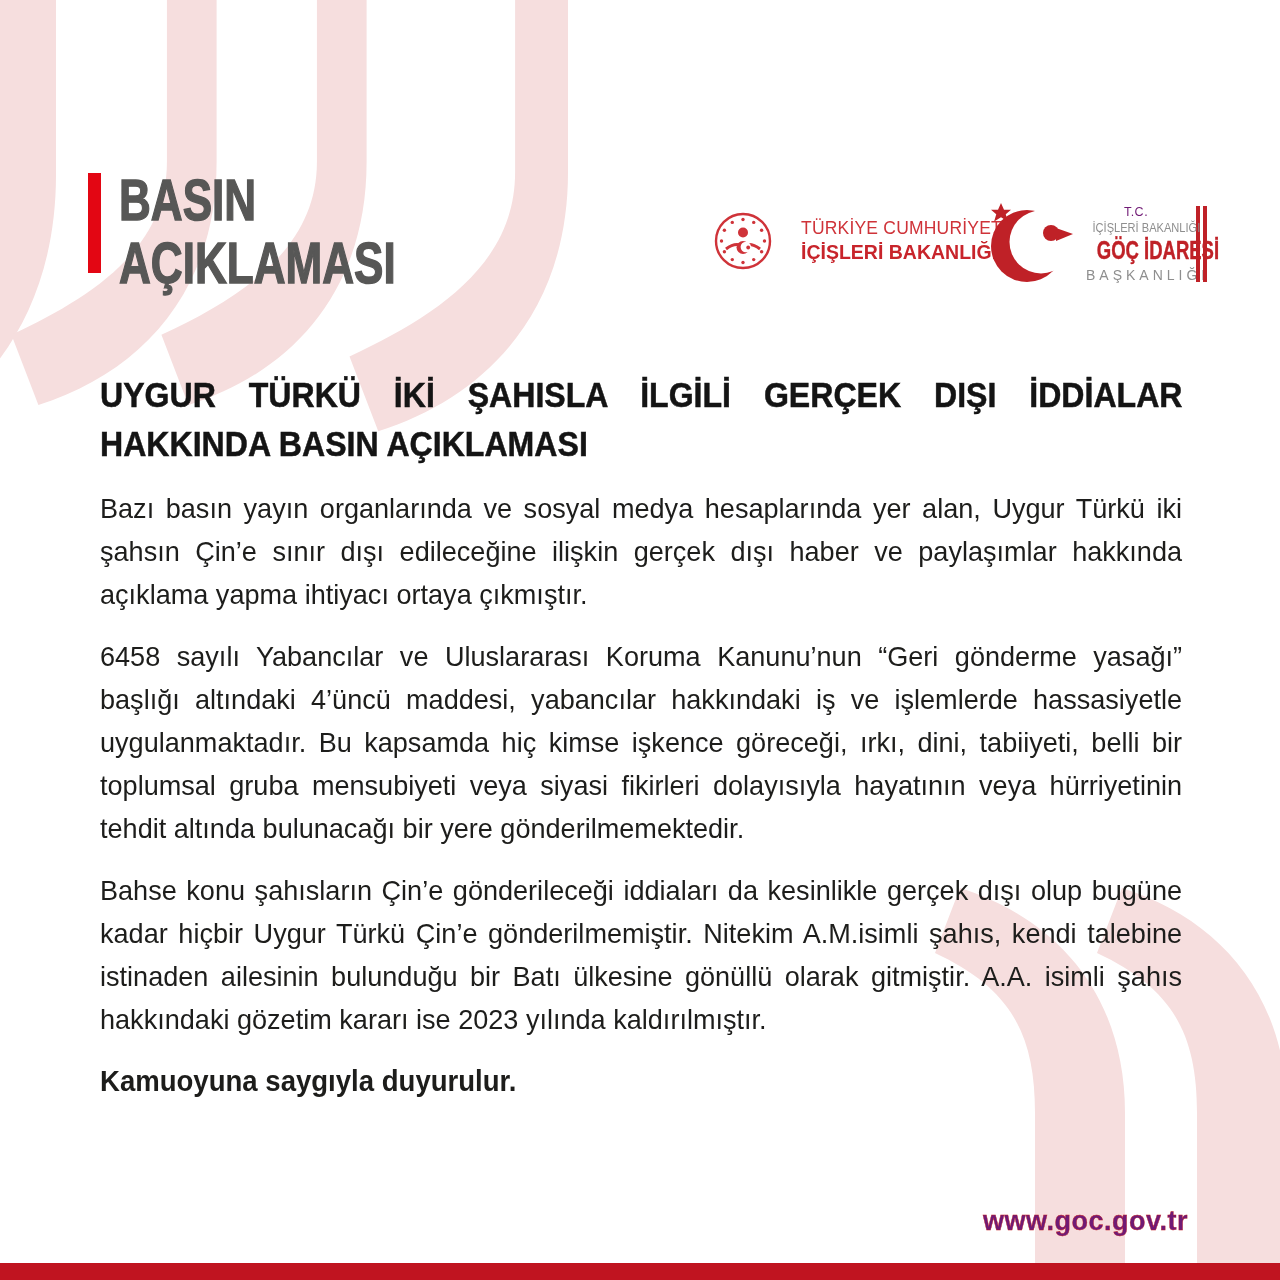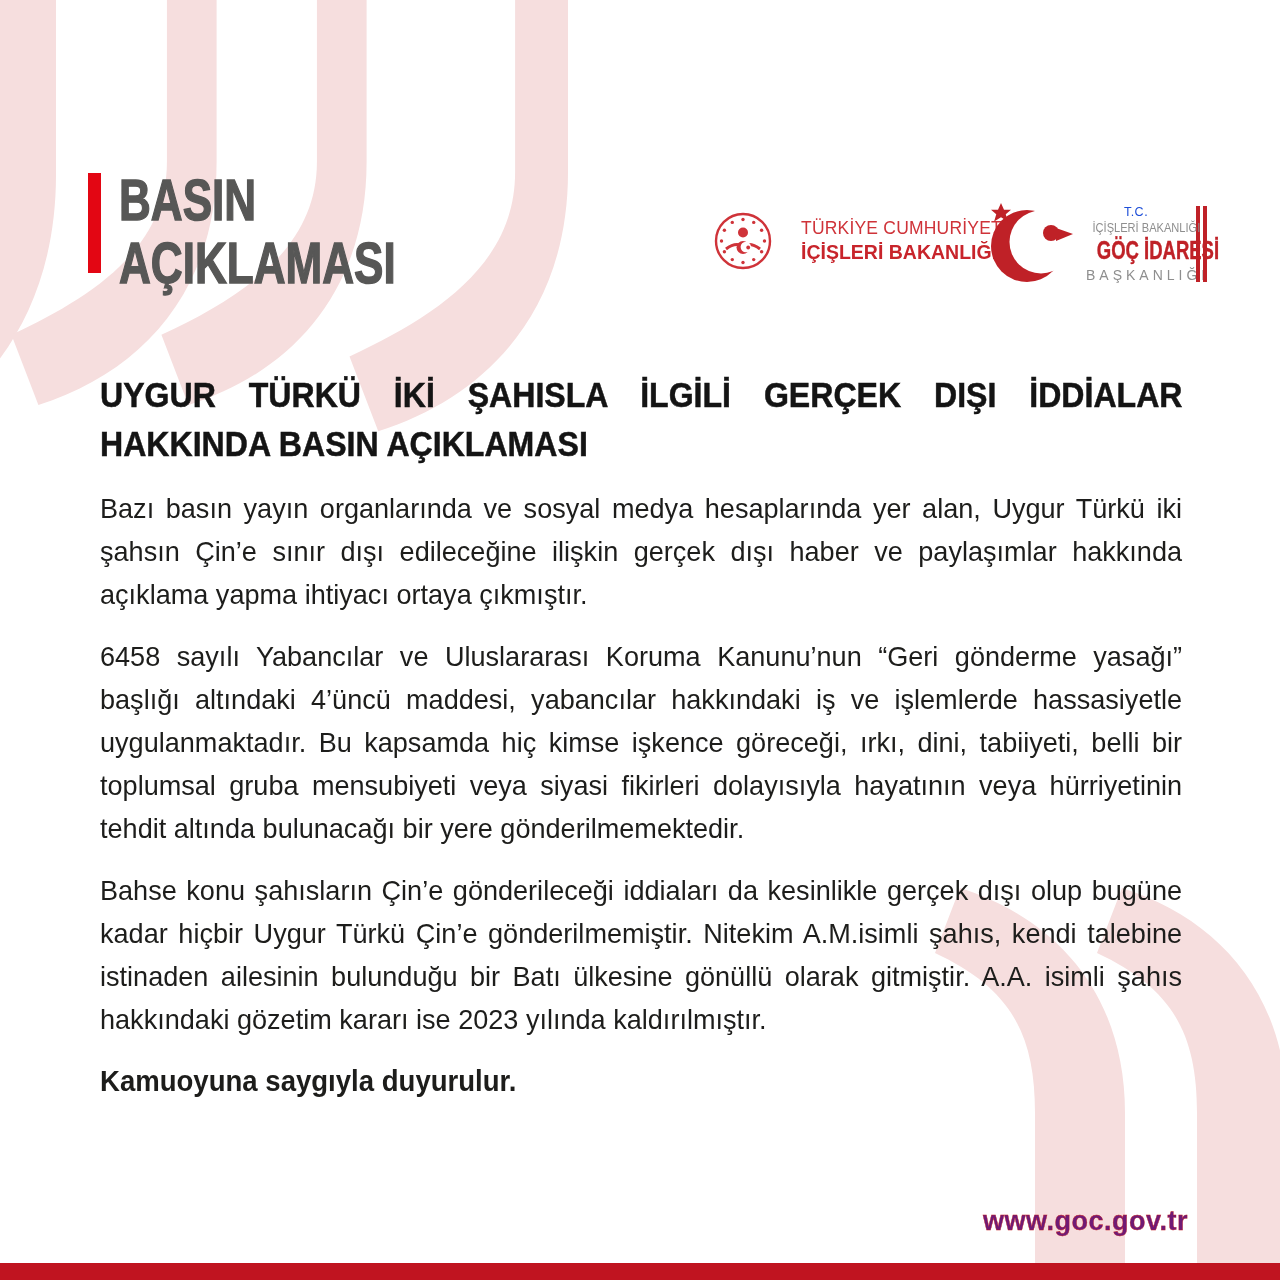--- a/index.html
+++ b/index.html
@@ -16,21 +16,21 @@
     line-height:63px;transform:scaleX(0.76);transform-origin:left top;
     -webkit-text-stroke:1.4px #575756;white-space:nowrap;
   }
   
   .ministry-logo{position:absolute;left:713px;top:211px;z-index:2;display:flex;align-items:center;}
   .ministry-text{margin-left:28px;}
   .ministry-line1{font-size:17.5px;color:#cf3339;white-space:nowrap;letter-spacing:.2px;}
   .ministry-line2{font-size:19.5px;font-weight:700;color:#c8242b;white-space:nowrap;margin-top:2px;}
   .goc-logo{position:absolute;left:983px;top:196px;z-index:2;display:flex;align-items:center;}
   .goc-text{width:106px;text-align:center;margin-left:8px;}
-  .goc-tc{font-size:12.5px;color:#1d4ed8;letter-spacing:.5px;}
+  .goc-tc{font-size:12.5px;color:#701a75;letter-spacing:.5px;}
   .goc-line2{font-size:13.5px;color:#8e8e8e;white-space:nowrap;transform:scaleX(0.82);transform-origin:center;margin-top:1px;}
   .goc-line3{font-size:25px;font-weight:700;color:#bf2127;white-space:nowrap;transform:scaleX(0.74);transform-origin:center;margin-top:1px;-webkit-text-stroke:.4px #bf2127;}
   .goc-line4{font-size:14px;color:#8e8e8e;letter-spacing:4px;white-space:nowrap;margin-top:2px;margin-left:3px;}
   .goc-bars{display:flex;margin-left:7px;align-self:center;}
   .goc-bars .b{width:4px;height:76px;background:#bf2127;margin-right:3px;}
   
   .headline{
     position:absolute;left:100px;top:371px;width:1164px;z-index:1;
     transform:scaleX(0.93);transform-origin:left top;
     font-size:34.5px;font-weight:700;color:#141414;line-height:49px;

